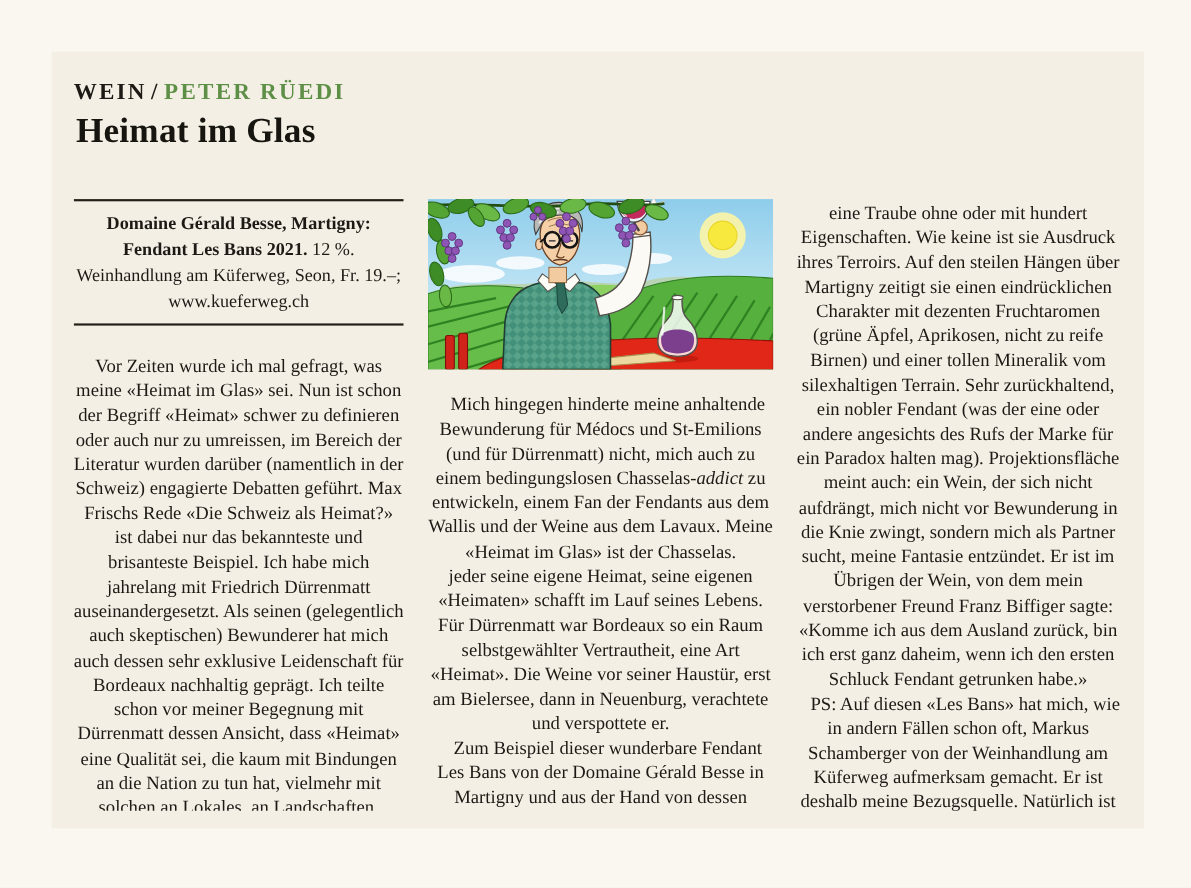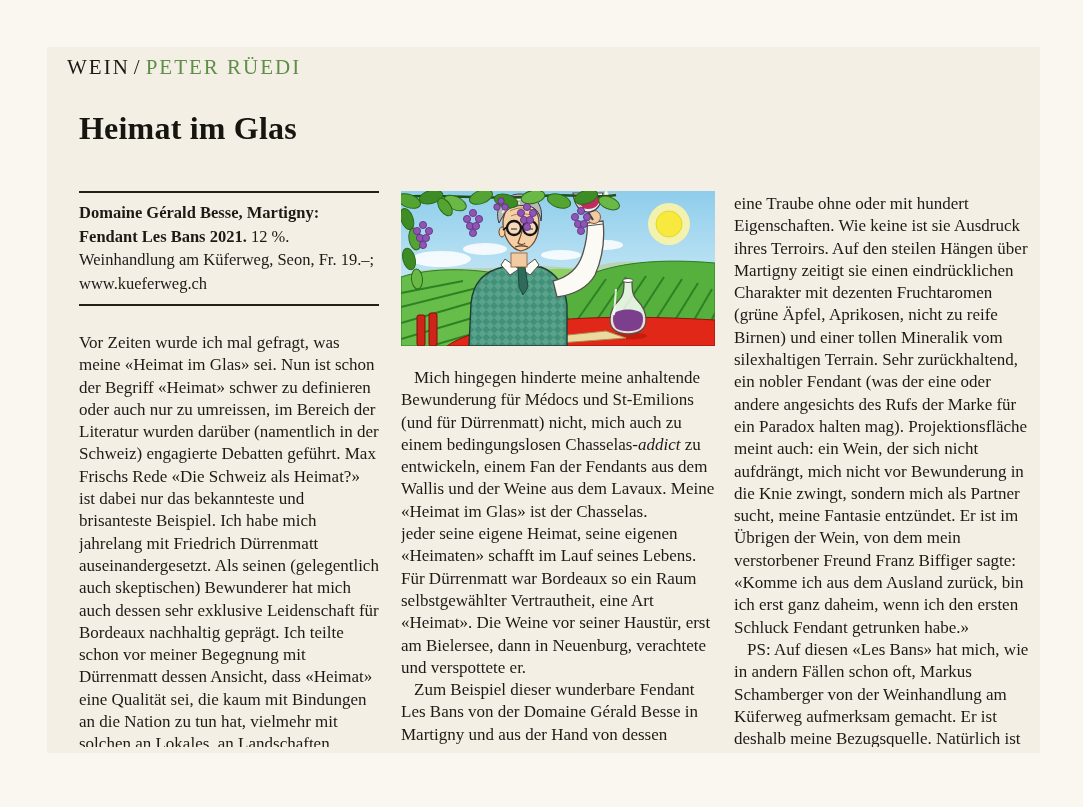--- a/index.html
+++ b/index.html
@@ -8,33 +8,33 @@
     background:#faf7f1;
     font-family:"Liberation Serif","DejaVu Serif",serif;
     color:#1d1a15;
     -webkit-font-smoothing:antialiased;
   }
   .surface{
     position:absolute;left:47px;top:47px;width:993px;height:706px;
     background:#f4efe5;
   }
   .kicker{
-    position:absolute;left:20px;top:8px;
-    font-size:21px;font-weight:400;letter-spacing:2px;white-space:nowrap;
+    position:absolute;left:20px;top:24px;
+    font-size:21px;font-weight:700;letter-spacing:2px;white-space:nowrap;
   }
   .kicker .sep{margin:0 4px;color:#1d1a15;}
   .kicker .author{color:#5e8f46;}
   .title{
     position:absolute;left:18px;top:49px;
     font-size:32px;font-weight:700;letter-spacing:.2px;color:#17150f;
   }
   .col{
-    position:absolute;top:144px;height:556px;overflow:hidden;
-    font-size:17px;line-height:22.3px;text-align:left;
-    hyphens:auto;margin-left:12px;-webkit-hyphens:auto;
+    position:absolute;top:134px;height:556px;overflow:hidden;
+    font-size:17px;line-height:22.3px;text-align:center;
+    hyphens:auto;-webkit-hyphens:auto;
   }
   .col1{left:20px;width:300px;}
   .col2{left:342px;width:314px;}
   .col3{left:675px;width:298px;padding-top:2px;height:554px;}
   .infobox{
     border-top:2px solid #23201a;border-bottom:2px solid #23201a;
     padding:8px 0 9px;margin-bottom:26px;
     font-size:16.5px;line-height:23.5px;
   }
   .infobox strong{font-weight:700;}
@@ -46,21 +46,21 @@
 </style>
 </head>
 <body>
 
 <div class="surface">
 
   <div class="kicker">
     <span>WEIN</span><span class="sep">/</span><span class="author">PETER RÜEDI</span>
   </div>
 
-  <h1 class="title" style="margin:14px">Heimat im Glas</h1>
+  <h1 class="title" style="margin:4px">Heimat im Glas</h1>
 
   <div class="col col1">
     <div class="infobox"><strong>Domaine Gérald Besse, Martigny: Fendant Les Bans 2021. </strong><span>12 %. Weinhandlung am Küferweg, Seon, Fr. 19.–; www.kueferweg.ch</span></div>
     <div class="col-text">
         <p class="para"><span>Vor Zeiten wurde ich mal gefragt, was meine «Heimat im Glas» sei. Nun ist schon der Begriff «Heimat» schwer zu definieren oder auch nur zu umreissen, im Bereich der Literatur wurden darüber (namentlich in der Schweiz) engagierte Debatten geführt. Max Frischs Rede «Die Schweiz als Heimat?» ist dabei nur das bekannteste und brisanteste Beispiel. Ich habe mich jahrelang mit Friedrich Dürrenmatt auseinandergesetzt. Als seinen (gelegentlich auch skeptischen) Bewunderer hat mich auch dessen sehr exklusive Leidenschaft für Bordeaux nachhaltig geprägt. Ich teilte schon vor meiner Begegnung mit Dürrenmatt dessen Ansicht, dass «Heimat» eine Qualität sei, die kaum mit Bindungen an die Nation zu tun hat, vielmehr mit solchen an Lokales, an Landschaften, Gerüche, Erinnerungen, den Klang der Kindheit, in seinem Fall das Landbernische; dass anderseits aber auch</span></p>
       </div>
   </div>
 
   <div class="col col2">
     <div class="illustration">

